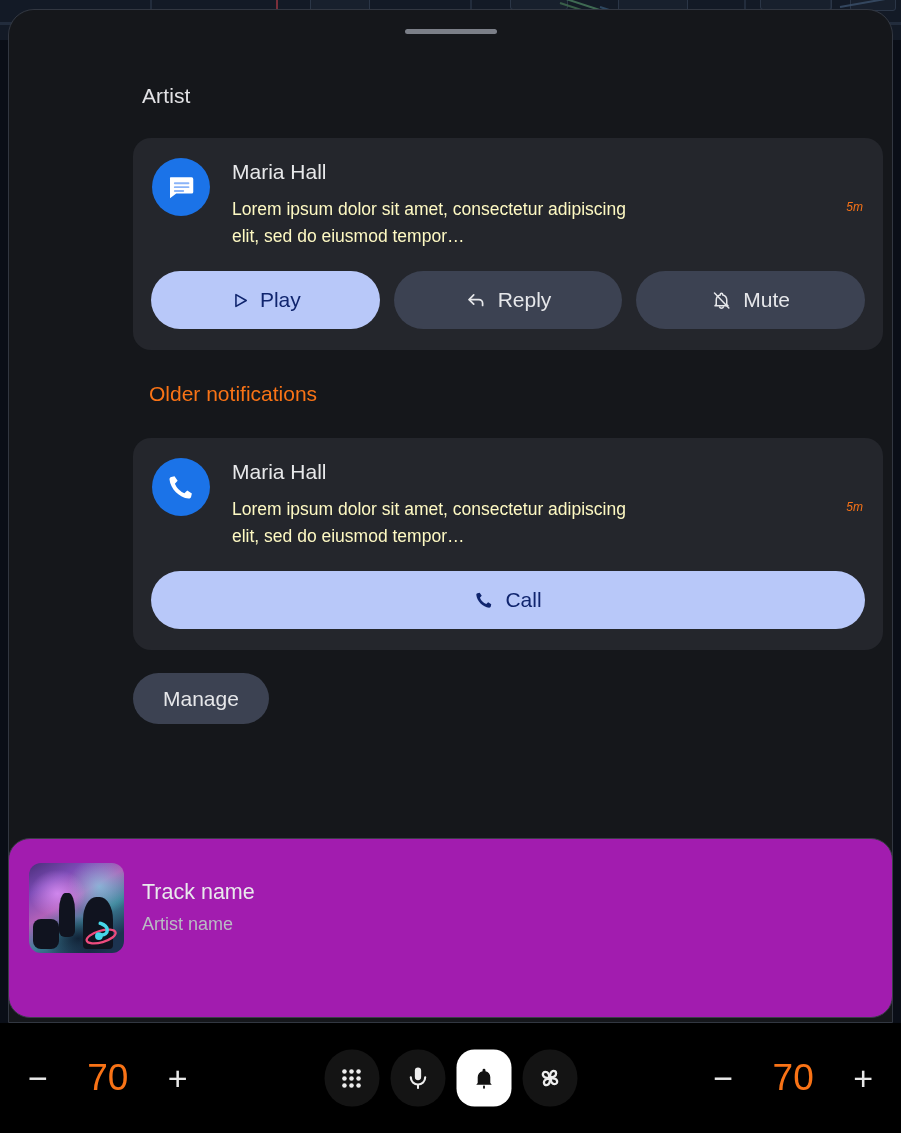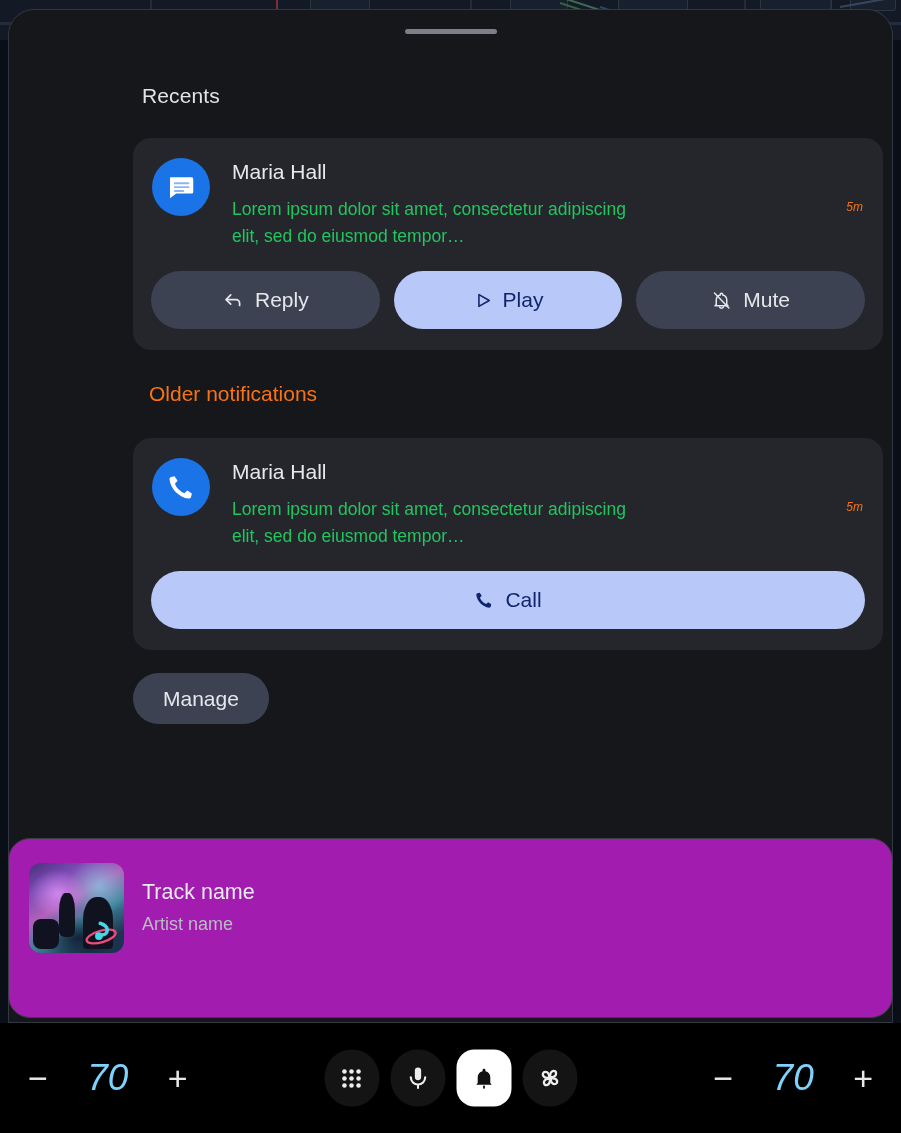--- a/index.html
+++ b/index.html
@@ -92,21 +92,21 @@
     background: #1b73e8;
     display: flex; align-items: center; justify-content: center;
   }
   .notif-title {
     position: absolute; left: 99px; top: 22px;
     font-size: 21px; color: #e7e8ea;
   }
   .notif-body {
     position: absolute; left: 99px; top: 58px;
     width: 400px;
-    font-size: 17.5px; line-height: 27px; color: #22c55e;
+    font-size: 17.5px; line-height: 27px; color: #fef9c3;
   }
   .notif-time {
     position: absolute; right: 20px; top: 62px;
     font-size: 12px; color: #f97316; font-style: italic;
   }
 
   .actions {
     position: absolute; left: 18px; right: 18px; top: 133px;
     display: flex; gap: 14px;
   }
@@ -178,21 +178,21 @@
     position: absolute; top: 0; height: 110px;
     display: flex; align-items: center; gap: 30px;
   }
   #vol-left  { left: 22px; }
   #vol-right { right: 22px; }
   .vol-btn {
     background: none; border: none; color: #e8e8e8;
     font-family: inherit; font-size: 34px; font-weight: 300;
     cursor: pointer; padding: 0 6px; line-height: 1;
   }
-  .vol-val { font-size: 37px; color: #7dd3fc; font-weight: 300; min-width: 48px; text-align: center; font-style: italic; }
+  .vol-val { font-size: 37px; color: #f97316; font-weight: 300; min-width: 48px; text-align: center; }
 
   .tray {
     position: absolute; left: 50%; top: 50%;
     transform: translate(-50%,-50%);
     display: flex; align-items: center; gap: 11px;
   }
   .tray-btn {
     width: 55px; height: 57px; border: none;
     border-radius: 28px/30px; background: #141414;
     cursor: pointer; padding: 0;
@@ -222,48 +222,48 @@
     <div class="grn" style="left:600px;top:6px;width:96px;transform:rotate(18deg);background:#33506b;"></div>
     <div class="grn" style="left:840px;top:6px;width:60px;transform:rotate(-10deg);background:#3a4f68;"></div>
   </div>
 
   <div class="sheet">
     <div class="panel-scroll"></div>
     <div class="grabber"></div>
   </div>
 
   <div class="sec-head">
-    <div class="sec-title">Recents</div>
+    <div class="sec-title">Artist</div>
   </div>
 
   <div class="notif-card" id="card-recents">
     <div class="app-icon">
       <svg width="30" height="30" viewBox="0 0 24 24" aria-hidden="true">
         <path d="M3.5 4.2h17a1.3 1.3 0 0 1 1.3 1.3v10.4a1.3 1.3 0 0 1-1.3 1.3H8.2L3.2 21V5.5A1.3 1.3 0 0 1 3.5 4.2z" fill="#ffffff"></path>
         <rect x="6.3" y="8.2" width="12.4" height="1.5" rx=".7" fill="#8ab4f8"></rect>
         <rect x="6.3" y="11.3" width="12.4" height="1.5" rx=".7" fill="#8ab4f8"></rect>
         <rect x="6.3" y="14.4" width="8.2" height="1.5" rx=".7" fill="#8ab4f8"></rect>
       </svg>
     </div>
     <div class="notif-title">Maria Hall</div>
     <div class="notif-body">Lorem ipsum dolor sit amet, consectetur adipiscing elit, sed do eiusmod tempor…</div>
     <div class="notif-time">5m</div>
     <div class="actions">
+      <button class="act-btn primary">
+        <svg width="19" height="19" viewBox="0 0 24 24" aria-hidden="true">
+          <path d="M7.5 4.5v15l13-7.5z" fill="none" stroke="#10256e" stroke-width="2" stroke-linejoin="round"></path>
+        </svg>
+        <span>Play</span>
+      </button>
       <button class="act-btn">
         <svg width="22" height="22" viewBox="0 0 24 24" aria-hidden="true">
           <path d="M9.5 6.5 4.5 11.5l5 5" fill="none" stroke="#e6e7ea" stroke-width="1.9" stroke-linecap="round" stroke-linejoin="round"></path>
           <path d="M4.8 11.5h10.4a4 4 0 0 1 4 4v2.4" fill="none" stroke="#e6e7ea" stroke-width="1.9" stroke-linecap="round"></path>
         </svg>
         <span>Reply</span>
-      </button>
-      <button class="act-btn primary">
-        <svg width="19" height="19" viewBox="0 0 24 24" aria-hidden="true">
-          <path d="M7.5 4.5v15l13-7.5z" fill="none" stroke="#10256e" stroke-width="2" stroke-linejoin="round"></path>
-        </svg>
-        <span>Play</span>
       </button>
       <button class="act-btn">
         <svg width="21" height="21" viewBox="0 0 24 24" aria-hidden="true">
           <path d="M18 16.5v-5a6 6 0 0 0-4.6-5.8V5a1.4 1.4 0 0 0-2.8 0v.7A6 6 0 0 0 6 11.5v5l-1.4 1.6h14.8z" fill="none" stroke="#e6e7ea" stroke-width="1.7" stroke-linejoin="round"></path>
           <path d="M9.8 19.4a2.4 2.4 0 0 0 4.4 0" fill="none" stroke="#e6e7ea" stroke-width="1.7" stroke-linecap="round"></path>
           <path d="M4 3.4 20.4 20.6" fill="none" stroke="#e6e7ea" stroke-width="1.7" stroke-linecap="round"></path>
         </svg>
         <span>Mute</span>
       </button>
     </div>

